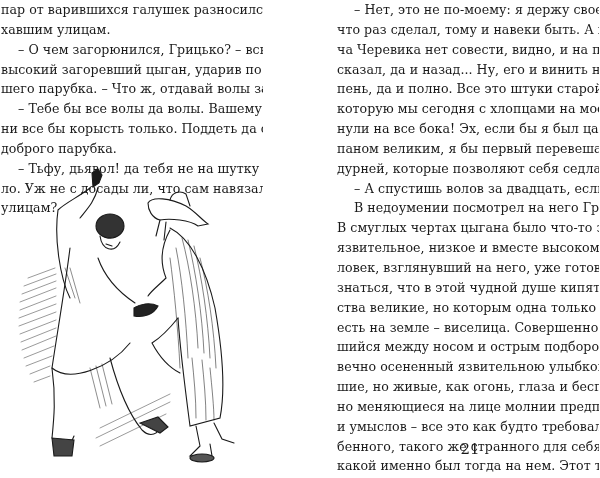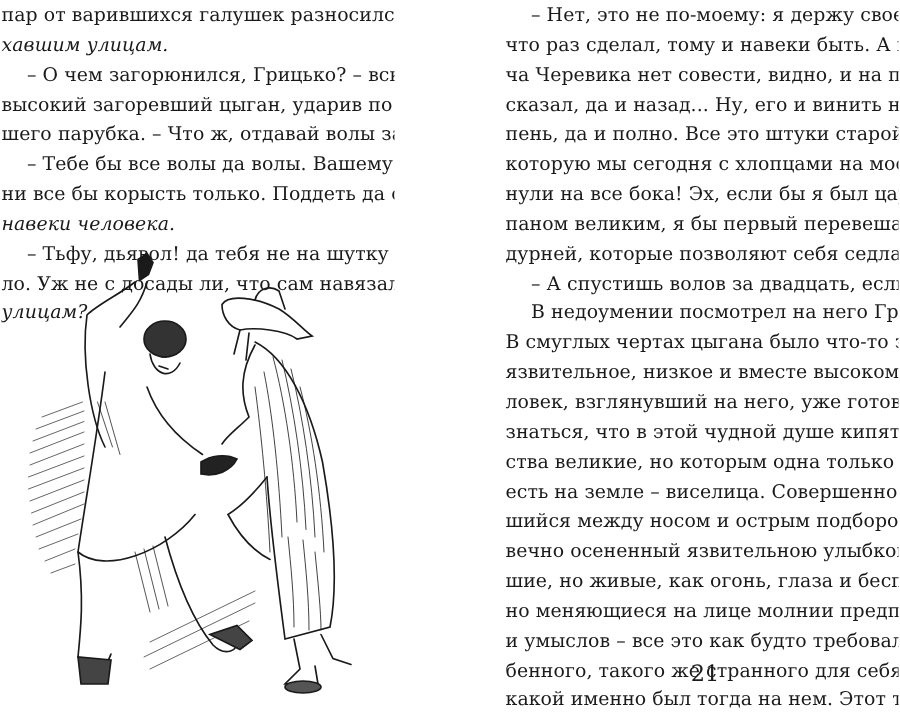--- a/index.html
+++ b/index.html
@@ -10,42 +10,42 @@
   }
   .col {
     position: absolute; top: 0;
     font-size: 12.6px; line-height: 19.85px;
     text-align: justify; text-align-last: justify;
     letter-spacing: 0.05px;
   }
   .col-left { left: 1px; width: 262px; }
   .col-right { left: 337px; width: 262px; }
   .line { display: block; white-space: nowrap; text-align: justify; text-align-last: justify; height: 19.85px; overflow: hidden; }
-  .line.last { text-align-last: left; font-style: italic; }
+  .line.last { text-align-last: left; }
   .line.indent { padding-left: 17px; }
   .page-number {
     position: absolute; left: 450px; top: 440px; width: 40px; text-align: center;
     font-size: 15px; font-family: "DejaVu Serif", "Liberation Serif", serif;
   }
   .illustration {
     position: absolute; left: 10px; top: 168px; width: 240px; height: 305px;
   }
 </style>
 </head>
 <body>
 
 <div class="col col-left">
   <span class="line">пар от варившихся галушек разносился по ути-</span>
   <span class="line last">хавшим улицам.</span>
   <span class="line indent">– О чем загорюнился, Грицько? – вскричал</span>
   <span class="line">высокий загоревший цыган, ударив по плечу на-</span>
   <span class="line">шего парубка. – Что ж, отдавай волы за двадцать!</span>
   <span class="line indent">– Тебе бы все волы да волы. Вашему племе-</span>
   <span class="line">ни все бы корысть только. Поддеть да обмануть</span>
-  <span class="line last">навеки человека.</span>
+  <span class="line last">доброго парубка.</span>
   <span class="line indent">– Тьфу, дьявол! да тебя не на шутку забра-</span>
   <span class="line">ло. Уж не с досады ли, что сам навязал себе</span>
   <span class="line last">улицам?</span>
 </div>
 
 <div class="illustration">
   <svg width="240" height="305" viewBox="0 0 240 305" xmlns="http://www.w3.org/2000/svg">
     <g fill="none" stroke="#1a1a1a" stroke-width="1.1" stroke-linecap="round">
 
       <g stroke-width="0.6" stroke="#555">

